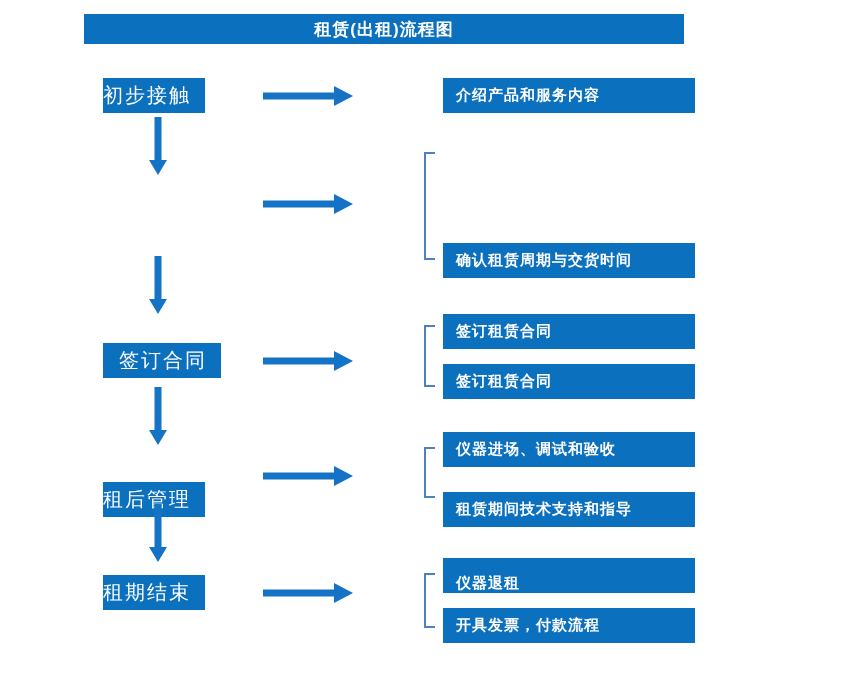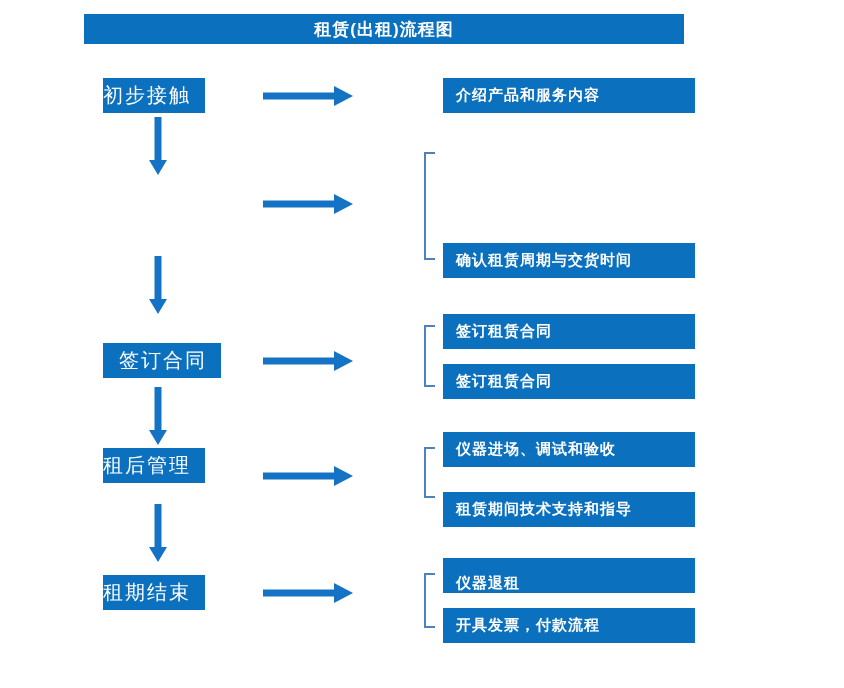--- a/index.html
+++ b/index.html
@@ -81,21 +81,21 @@
   <div class="title-bar">
     <span>租赁(出租)流程图</span>
   </div>
 
   <div class="step-box" style="top:78px;">
       <span>初步接触</span>
     </div>
   <div class="step-box" style="top:343px;padding-left:16px;">
       <span>签订合同</span>
     </div>
-  <div class="step-box" style="top:448px;">
+  <div class="step-box" style="top:482px;">
       <span>租后管理</span>
     </div>
   <div class="step-box" style="top:575px;">
       <span>租期结束</span>
     </div>
 
   <svg class="arrow" style="left:149px; top:117px;" width="18" height="58" viewBox="0 0 18 58">
     <rect x="5.5" y="0" width="7" height="44" fill="#1473c4"></rect>
       <polygon points="0,43 18,43 9,58" fill="#1473c4"></polygon>
   </svg>

